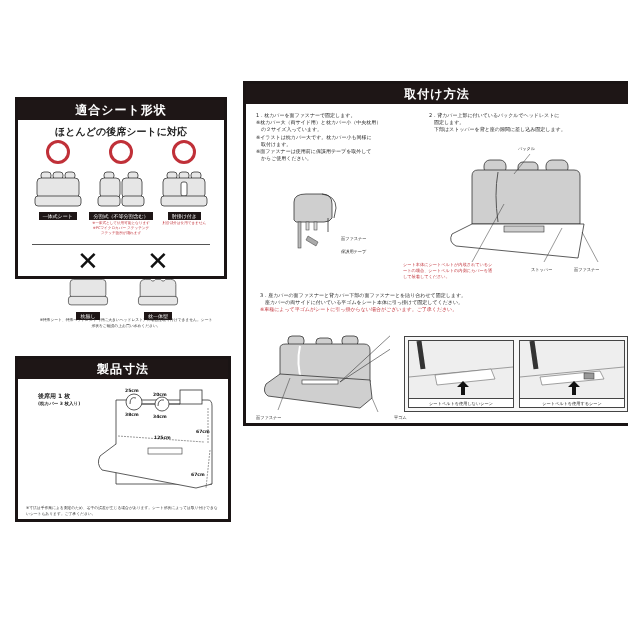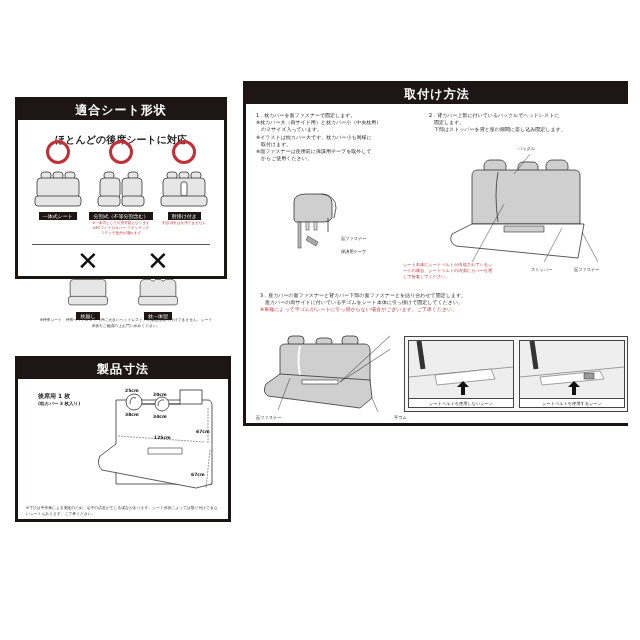--- a/index.html
+++ b/index.html
@@ -6,21 +6,21 @@
   html, body { width: 640px; height: 640px; background: #ffffff; overflow: hidden; }
   body { position: relative; font-family: "DejaVu Sans", sans-serif; color: #222; }
 
   .panel { position: absolute; border: 3px solid #1a1414; background: #fff; }
   .panel-header { background: #1e1616; color: #fff; text-align: center; font-weight: bold; font-size: 12px; height: 20px; line-height: 20px; letter-spacing: 1px; }
 
   #p-compat { left: 15px; top: 97px; width: 212px; height: 182px; }
   #p-dims   { left: 15px; top: 356px; width: 216px; height: 166px; }
   #p-install{ left: 243px; top: 81px; width: 385px; height: 345px; border-right: none; }
 
-  .subtitle { text-align: center; font-weight: bold; font-size: 10px; margin-top: 13px; }
+  .subtitle { text-align: center; font-weight: bold; font-size: 10px; margin-top: 5px; }
 
   .ok-row { position: absolute; top: 40px; left: 0; width: 100%; display: flex; justify-content: space-around; padding: 0 8px; }
   .seat-col { width: 60px; display: flex; flex-direction: column; align-items: center; }
   .circle { width: 24px; height: 24px; border: 3px solid #c03038; border-radius: 50%; margin-bottom: 6px; }
   .cross { font-size: 26px; line-height: 26px; height: 28px; color: #111; font-weight: 300; }
   .seat-icon { width: 52px; height: 40px; }
   .tag { background: #1e1616; color: #fff; font-size: 5px; padding: 1px 4px; margin-top: 2px; white-space: nowrap; }
   .red-note { color: #c03038; font-size: 3.6px; line-height: 5px; text-align: center; margin-top: 1px; }
   .divider { position: absolute; left: 14px; right: 14px; top: 144px; border-top: 1px solid #555; }
   .ng-row { position: absolute; top: 148px; left: 40px; width: 130px; display: flex; justify-content: space-between; }

